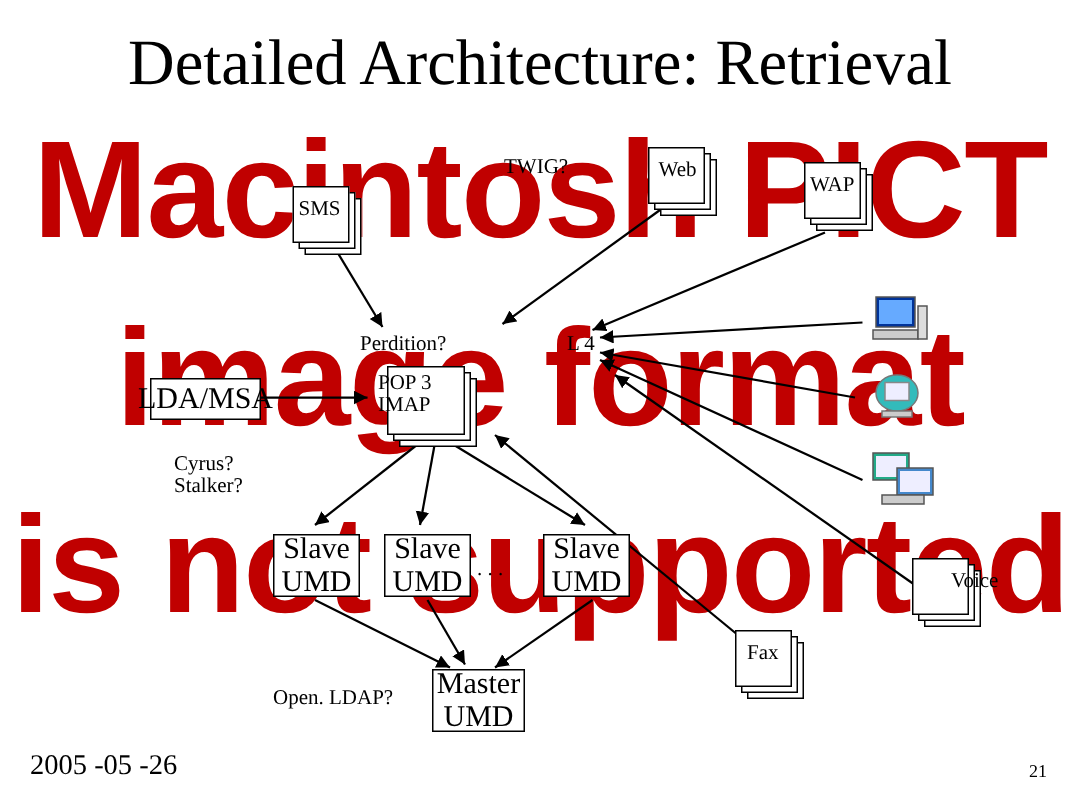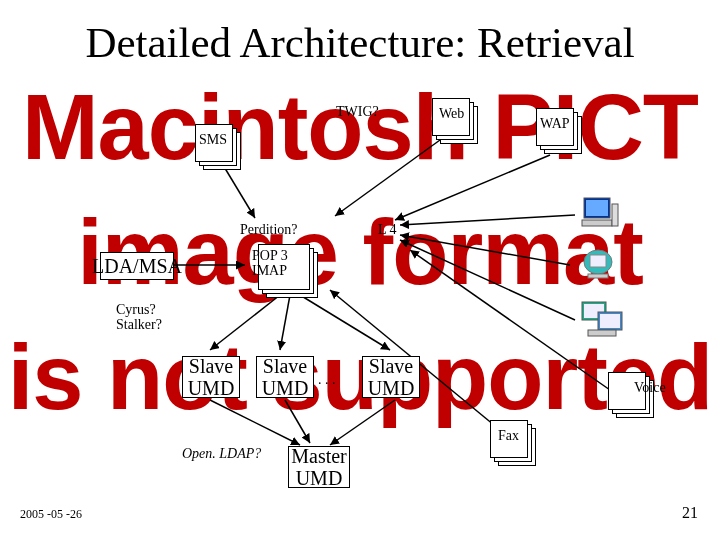--- a/index.html
+++ b/index.html
@@ -79,35 +79,35 @@
     position: absolute;
     left: 0; top: 0;
     width: 720px; height: 540px;
     z-index: 1;
     pointer-events: none;
   }
   .footer-date {
     position: absolute;
     left: 20px;
     bottom: 18px;
-    font-size: 12px;
+    font-size: 19px;
     font-family: Liberation Serif, serif;
   }
   .footer-copy {
     position: absolute;
     left: 0; right: 0;
     bottom: 18px;
     text-align: center;
     font-size: 16px;
   }
   .footer-page {
     position: absolute;
     right: 22px;
     bottom: 18px;
-    font-size: 16px;
+    font-size: 12px;
   }
   .dots {
     position: absolute;
     font-size: 14px;
     z-index: 2;
   }
 </style>
 </head>
 <body>
 
@@ -214,21 +214,21 @@
   </div>
   <div class="layer small-label" style="left:498px; top:428px; z-index:3;">Fax</div>
 
   <div class="stackbox" style="left:608px; top:372px;">
     <div class="b b1"></div>
       <div class="b b2"></div>
       <div class="b b3"></div>
   </div>
   <div class="layer small-label" style="left:610px; top:380px; z-index:3;margin-left:24px;">Voice</div>
 
-  <div class="layer small-label" style="left:182px; top:446px;font-style:italic;">Open. LDAP?</div>
+  <div class="layer small-label" style="left:182px; top:458px;">Open. LDAP?</div>
   <div class="flatbox" style="left:288px; top:446px; width:52px; height:36px; line-height:1.1;">
     <span style="white-space:pre;">Master
 UMD</span>
   </div>
 
   <div class="client-icon" style="left:580px; top:196px;">
     <svg width="40" height="36">
       <rect x="4" y="2" width="26" height="20" fill="#003399" stroke="#555"></rect>
       <rect x="6" y="4" width="22" height="16" fill="#66aaff"></rect>
       <rect x="2" y="24" width="30" height="6" fill="#ccc" stroke="#555"></rect>

